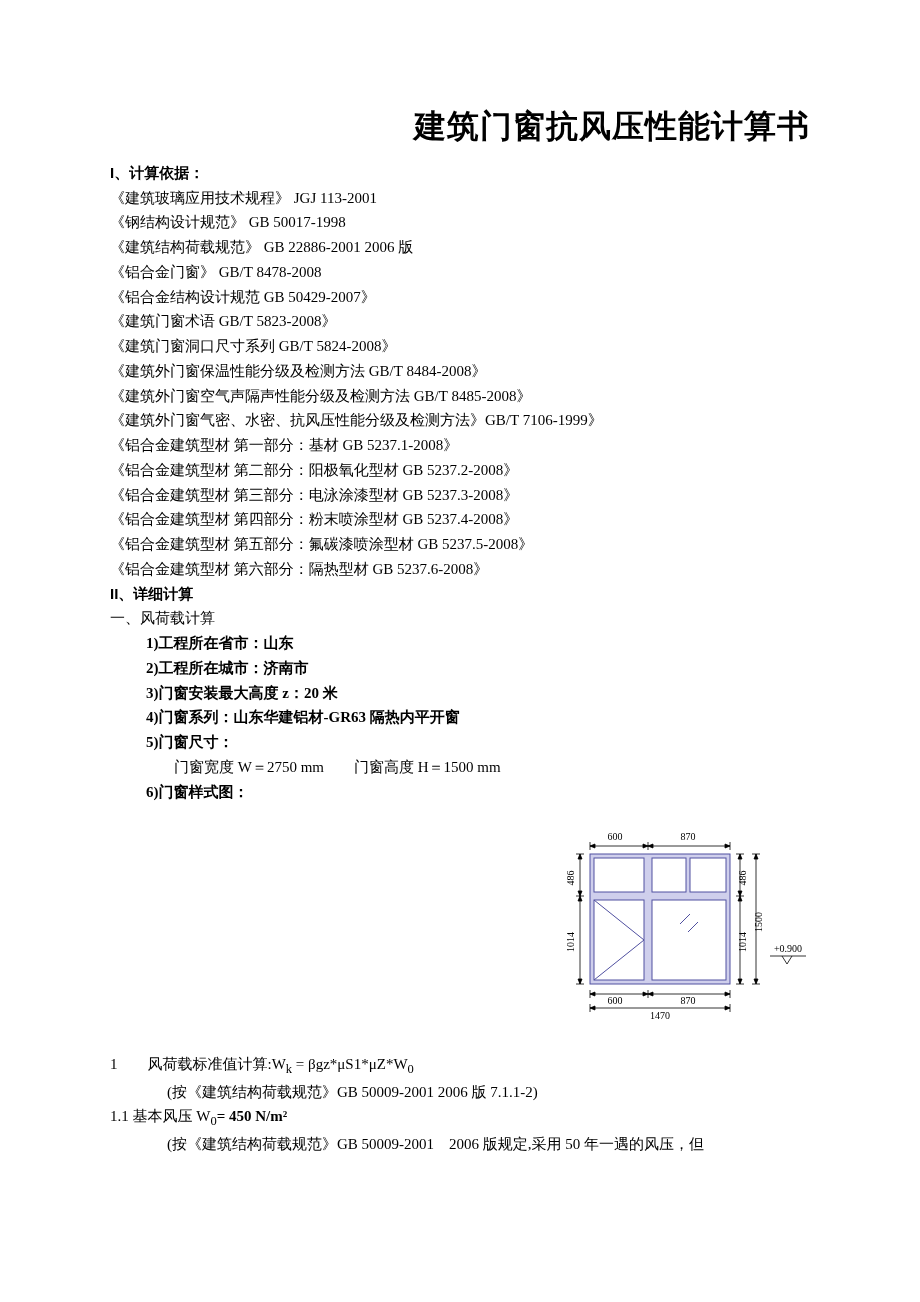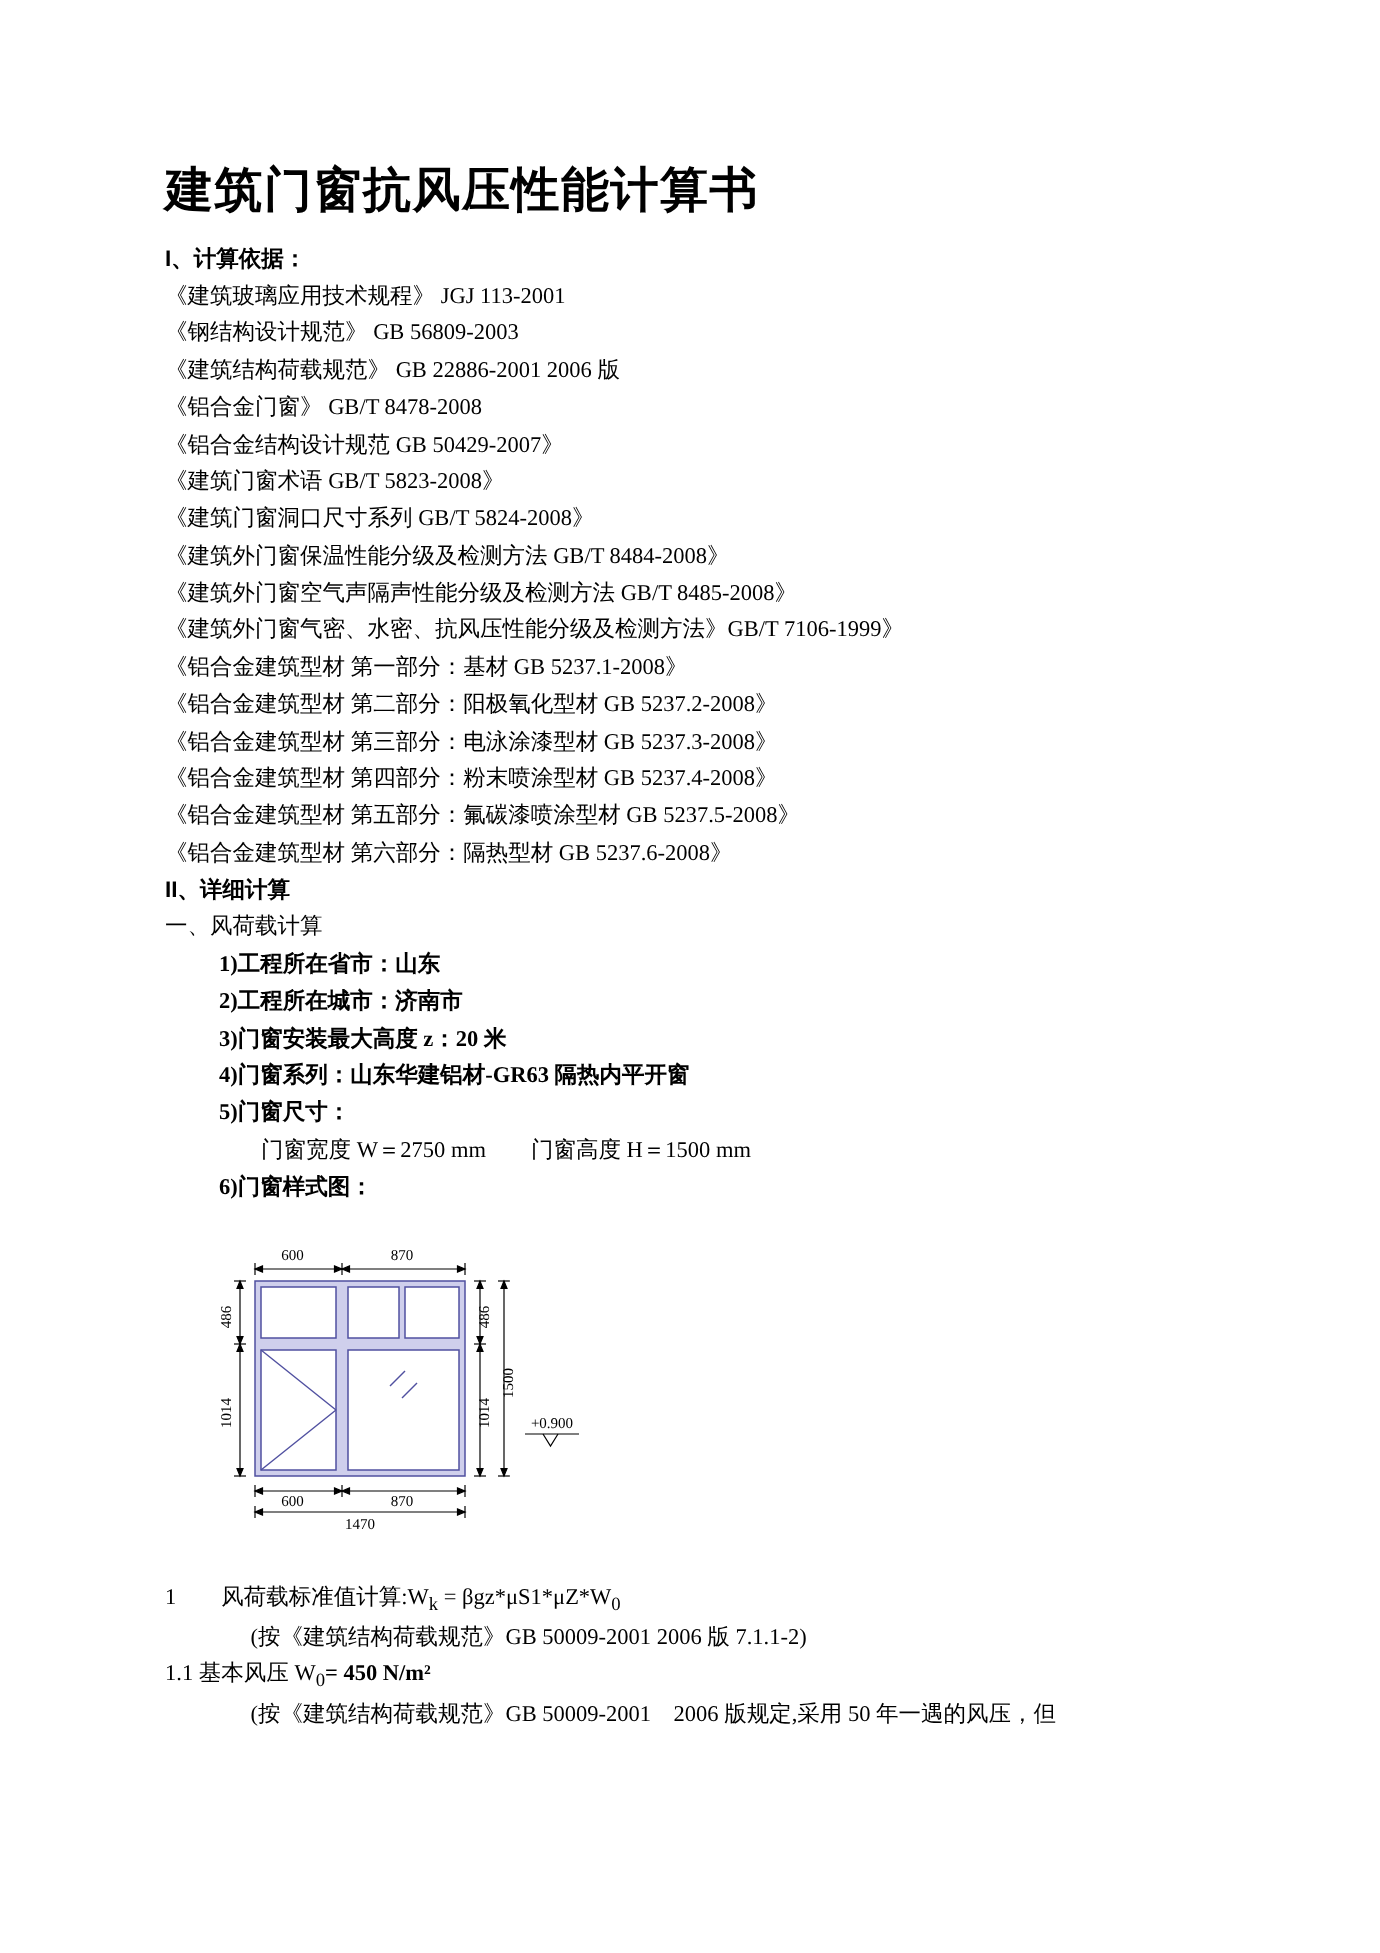--- a/index.html
+++ b/index.html
@@ -8,44 +8,44 @@
       font-size: 15px;
       line-height: 1.65;
       color: #000;
       background: #fff;
       width: 920px;
       padding: 100px 110px 60px 110px;
     }
     .title {
       font-size: 32px;
       font-weight: bold;
-      text-align: left;
+      text-align: right;
       font-family: "SimHei", "黑体", sans-serif;
       margin-bottom: 8px;
       letter-spacing: 1px;
     }
     .section-heading {
       font-weight: bold;
       font-family: "SimHei", "黑体", sans-serif;
     }
     .ref-line { margin-left: 0; }
     .indent-1 { margin-left: 36px; font-weight: bold; }
     .indent-2 { margin-left: 64px; }
-    .diagram-wrap { text-align: left; margin: 20px 0; }
+    .diagram-wrap { text-align: right; margin: 20px 0; }
     .sub-item { margin-left: 0; }
     .calc-indent { margin-left: 57px; }
   </style>
 </head>
 <body>
 
 <div class="title">建筑门窗抗风压性能计算书</div>
 
 <div class="section-heading">I、计算依据：</div>
 <div class="ref-line">《建筑玻璃应用技术规程》 JGJ 113-2001</div>
-<div class="ref-line">《钢结构设计规范》 GB 56809-2003</div>
+<div class="ref-line">《钢结构设计规范》 GB 50017-1998</div>
 <div class="ref-line">《建筑结构荷载规范》 GB 22886-2001 2006 版</div>
 <div class="ref-line">《铝合金门窗》 GB/T 8478-2008</div>
 <div class="ref-line">《铝合金结构设计规范 GB 50429-2007》</div>
 <div class="ref-line">《建筑门窗术语 GB/T 5823-2008》</div>
 <div class="ref-line">《建筑门窗洞口尺寸系列 GB/T 5824-2008》</div>
 <div class="ref-line">《建筑外门窗保温性能分级及检测方法 GB/T 8484-2008》</div>
 <div class="ref-line">《建筑外门窗空气声隔声性能分级及检测方法 GB/T 8485-2008》</div>
 <div class="ref-line">《建筑外门窗气密、水密、抗风压性能分级及检测方法》GB/T 7106-1999》</div>
 <div class="ref-line">《铝合金建筑型材 第一部分：基材 GB 5237.1-2008》</div>
 <div class="ref-line">《铝合金建筑型材 第二部分：阳极氧化型材 GB 5237.2-2008》</div>

